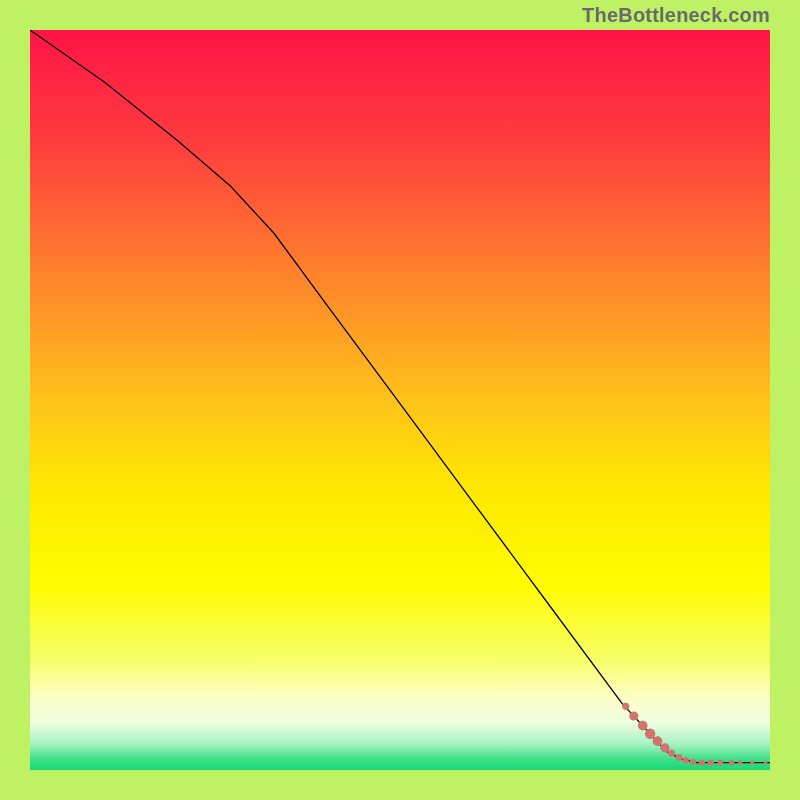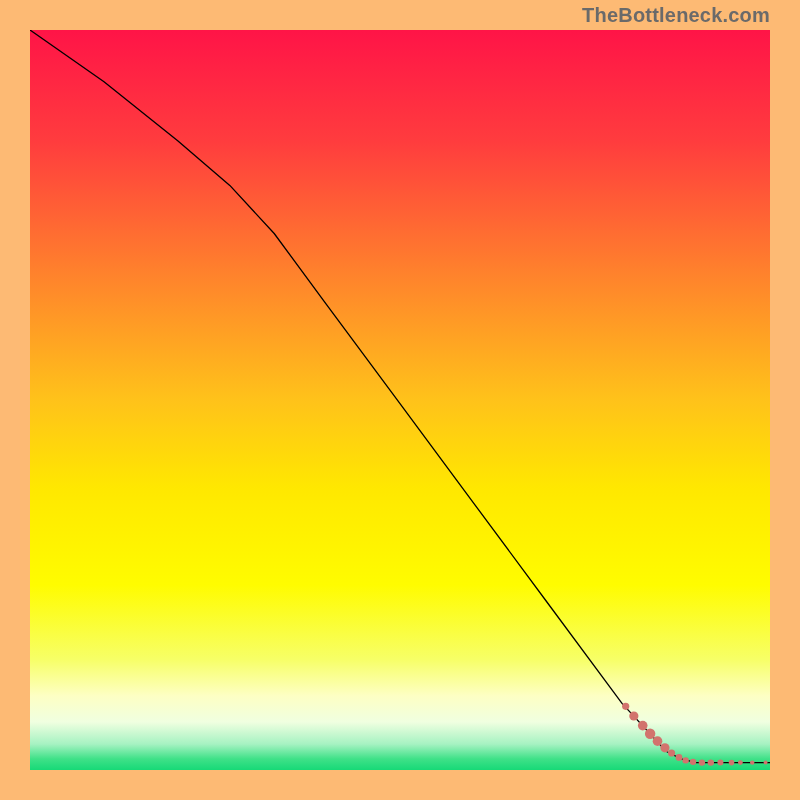--- a/index.html
+++ b/index.html
@@ -8,21 +8,21 @@
     width: 800px;
     height: 800px;
     background: #000;
     overflow: hidden;
     font-family: Arial, Helvetica, sans-serif;
   }
   .frame {
     position: relative;
     width: 800px;
     height: 800px;
-    background: #fdba74;
+    background: #bef264;
   }
   .plot-area {
     position: absolute;
     left: 30px;
     top: 30px;
     width: 740px;
     height: 740px;
   }
   .plot-svg {
     width: 740px;

